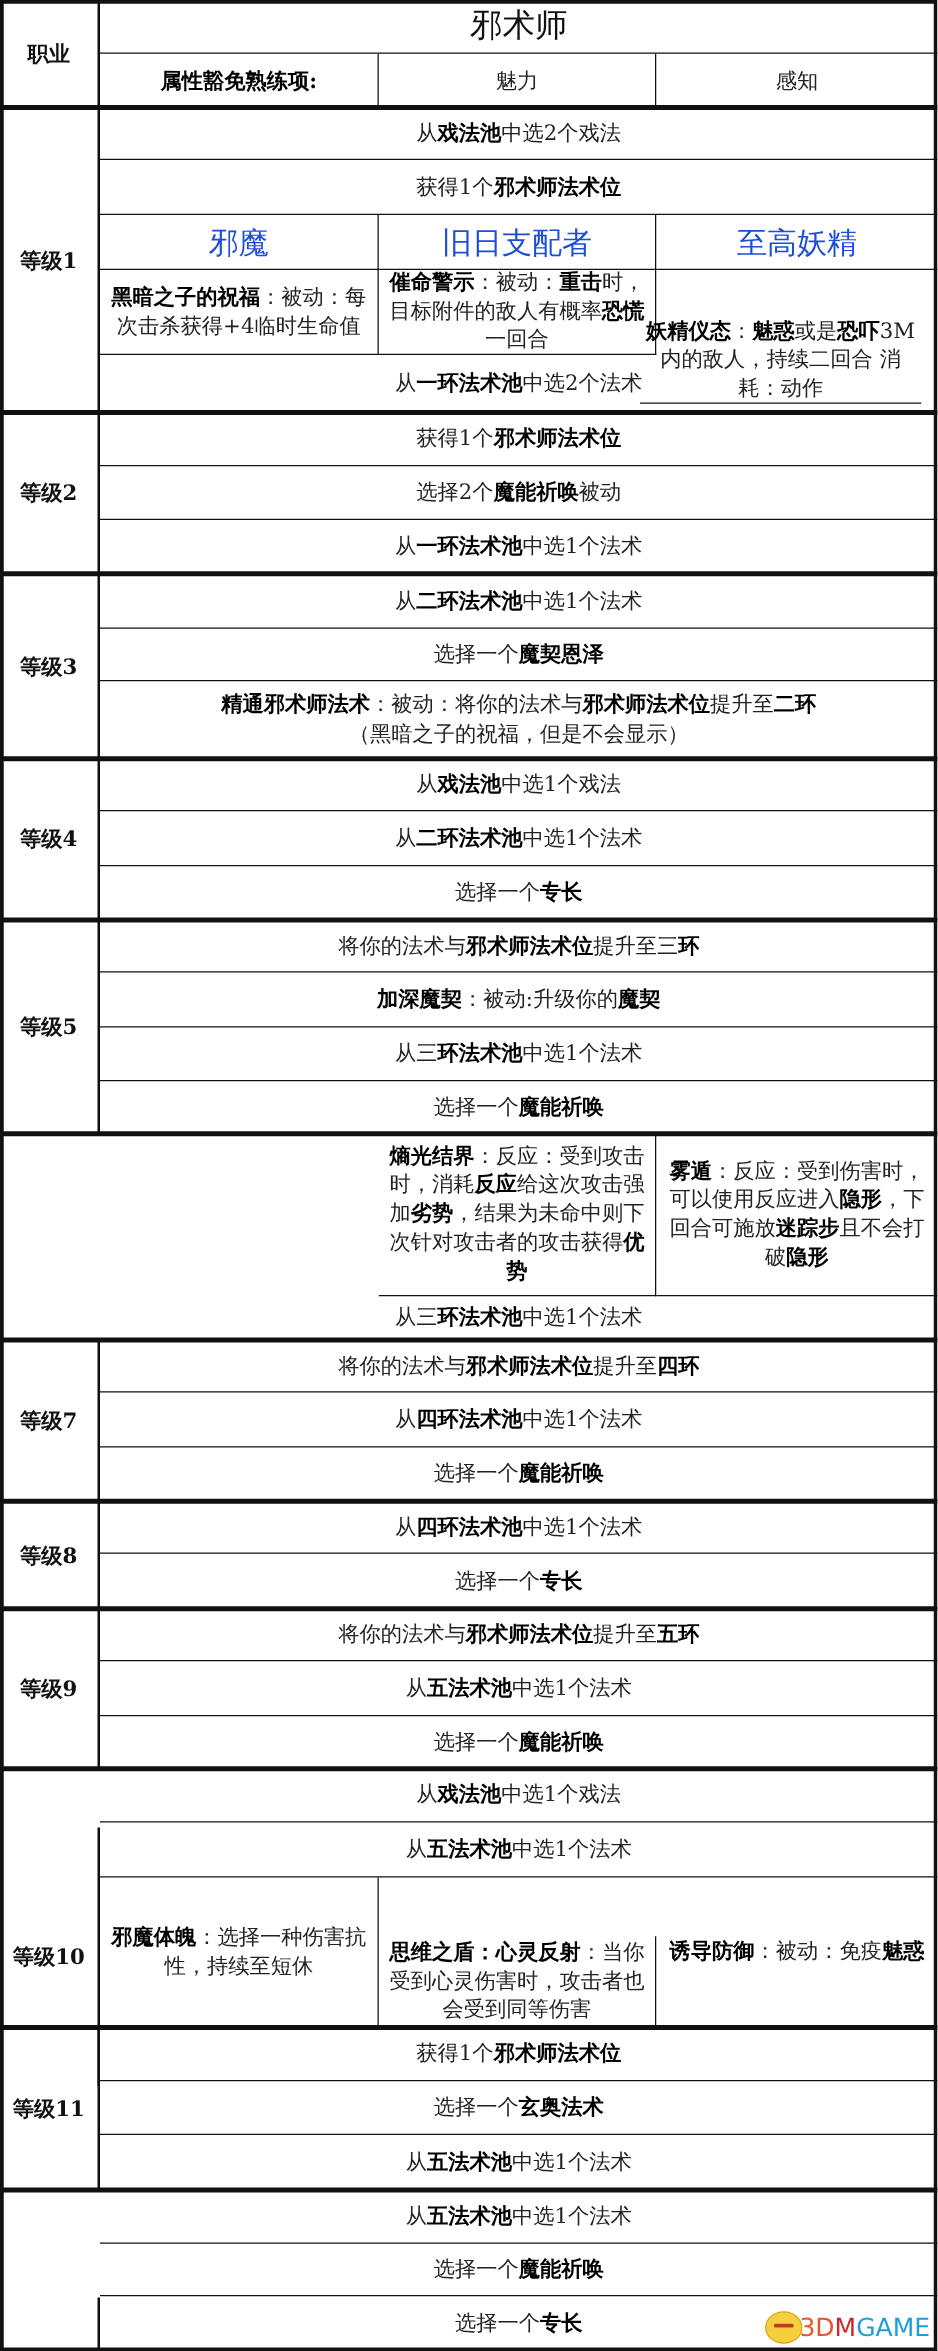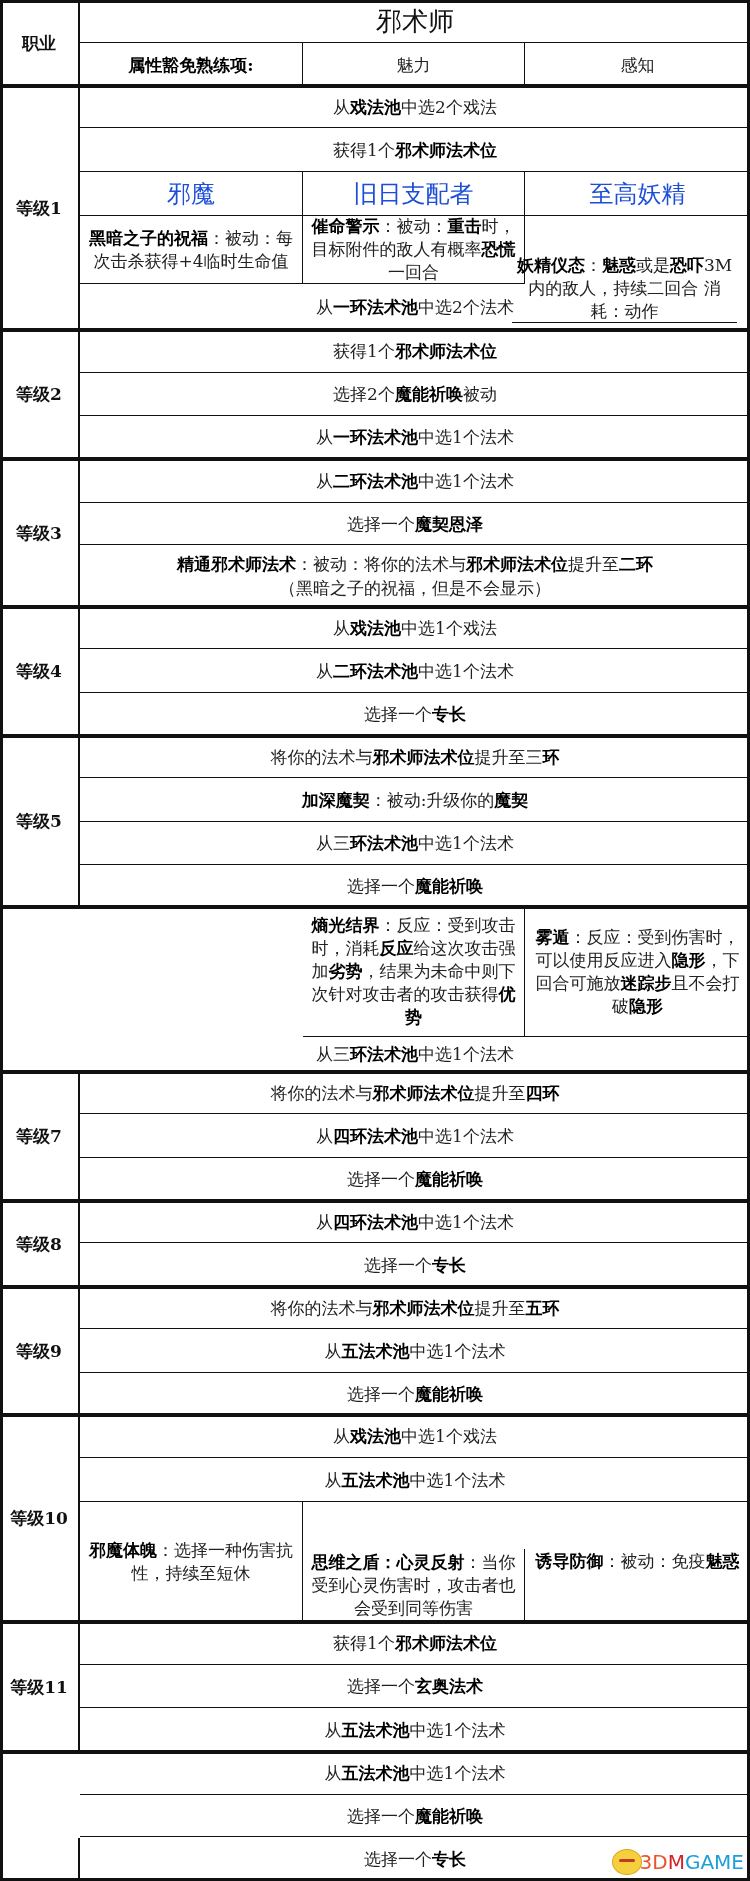--- a/index.html
+++ b/index.html
@@ -173,21 +173,21 @@
     <div class="cell" style="left:80px;top:1287px;width:670px;height:42px;flex-direction:column;">
       <div><span>将你的法术与</span><b>邪术师法术位</b><span>提升至</span><b>五环</b></div>
     </div>
     <div class="cell" style="left:80px;top:1329px;width:670px;height:44px;flex-direction:column;">
       <div><span>从</span><b>五法术池</b><span>中选1个法术</span></div>
     </div>
     <div class="cell" style="left:80px;top:1373px;width:670px;height:42px;flex-direction:column;">
       <div><span>选择一个</span><b>魔能祈唤</b></div>
     </div>
     <div class="thick" style="top:1413px;"></div>
-    <div class="lvl" style="top:1415px;height:207px;">
+    <div class="lvl" style="top:1462px;height:207px;">
       <span>等级10</span>
     </div>
     <div class="cell" style="left:80px;top:1415px;width:670px;height:43px;flex-direction:column;">
       <div><span>从</span><b>戏法池</b><span>中选1个戏法</span></div>
     </div>
     <div class="cell" style="left:80px;top:1458px;width:670px;height:44px;flex-direction:column;">
       <div><span>从</span><b>五法术池</b><span>中选1个法术</span></div>
     </div>
     <div class="cell desc" style="left:80px;top:1502px;width:223px;height:120px;border-right:1.5px solid #111;">
       <div><b>邪魔体魄</b><span>：选择一种伤害抗性，持续至短休</span></div>

